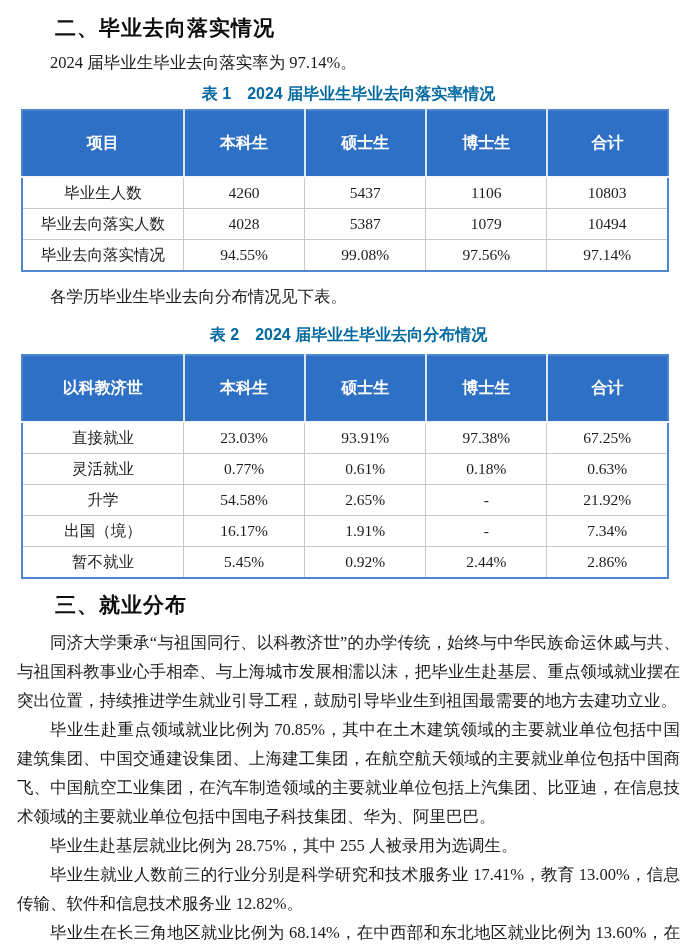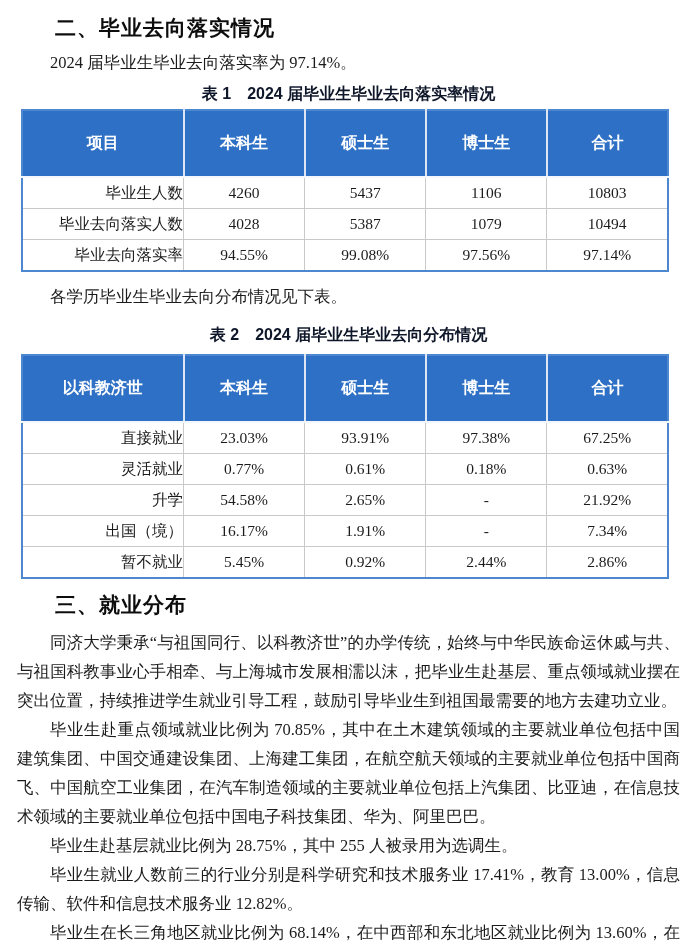--- a/index.html
+++ b/index.html
@@ -34,21 +34,21 @@
   }
   .body-text.intro { margin-top: 8px; }
   .body-text.note  { margin-top: 10px; }
   .body-text.first-of-section { margin-top: 11px; }
   .table-caption {
     font-family: "Liberation Sans", "DejaVu Sans", sans-serif;
     font-weight: 700;
     font-size: 16px;
     line-height: 20px;
     text-align: center;
-    color: #0f172a;
+    color: #0369a1;
   }
   .table-caption.c1 { margin-top: 7px;  margin-bottom: 5px; }
   .table-caption.c2 { margin-top: 14px;  margin-bottom: 9px; }
   table.data-table {
     border-collapse: collapse;
     table-layout: fixed;
     width: 648px;
     margin-left: 4px;
     border: 2px solid #4d87d0;
   }
@@ -69,21 +69,21 @@
   table.data-table td {
     height: 30px;
     padding: 0;
     text-align: center;
     vertical-align: middle;
     font-size: 15.5px;
     color: #1b1b1b;
     border: 1px solid #c9c9c9;
     background: #ffffff;
   }
-  table.data-table td:first-child { border-left: none; text-align: right; }
+  table.data-table td:first-child { border-left: none; }
   table.data-table td:last-child  { border-right: none; }
   table.data-table tbody tr:first-child td { border-top: none; }
   table.data-table tbody tr:last-child td  { border-bottom: none; }
   col.c-label { width: 25%; }
   col.c-val   { width: 18.75%; }
 </style>
 </head>
 <body>
 
 <div class="page">
@@ -120,21 +120,21 @@
         <td>10803</td>
       </tr>
       <tr>
         <td>毕业去向落实人数</td>
         <td>4028</td>
         <td>5387</td>
         <td>1079</td>
         <td>10494</td>
       </tr>
       <tr>
-        <td>毕业去向落实率</td>
+        <td>毕业去向落实情况</td>
         <td>94.55%</td>
         <td>99.08%</td>
         <td>97.56%</td>
         <td>97.14%</td>
       </tr>
     </tbody>
   </table>
 
   <p class="body-text note">各学历毕业生毕业去向分布情况见下表。</p>
 

